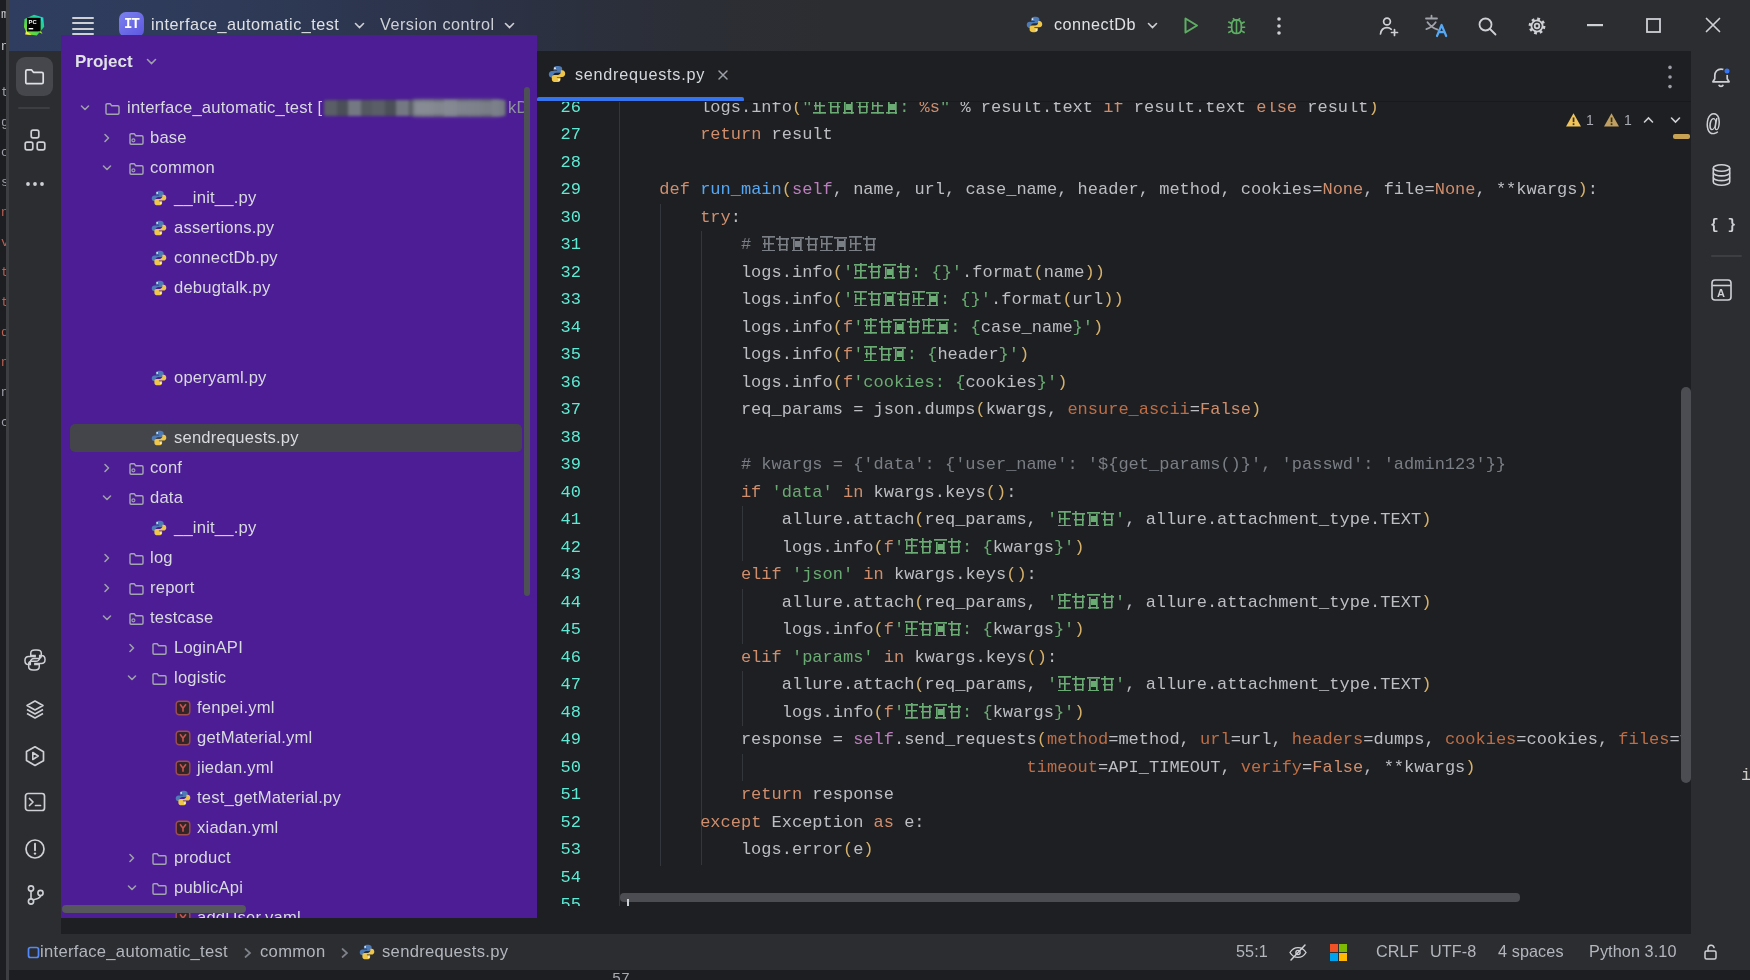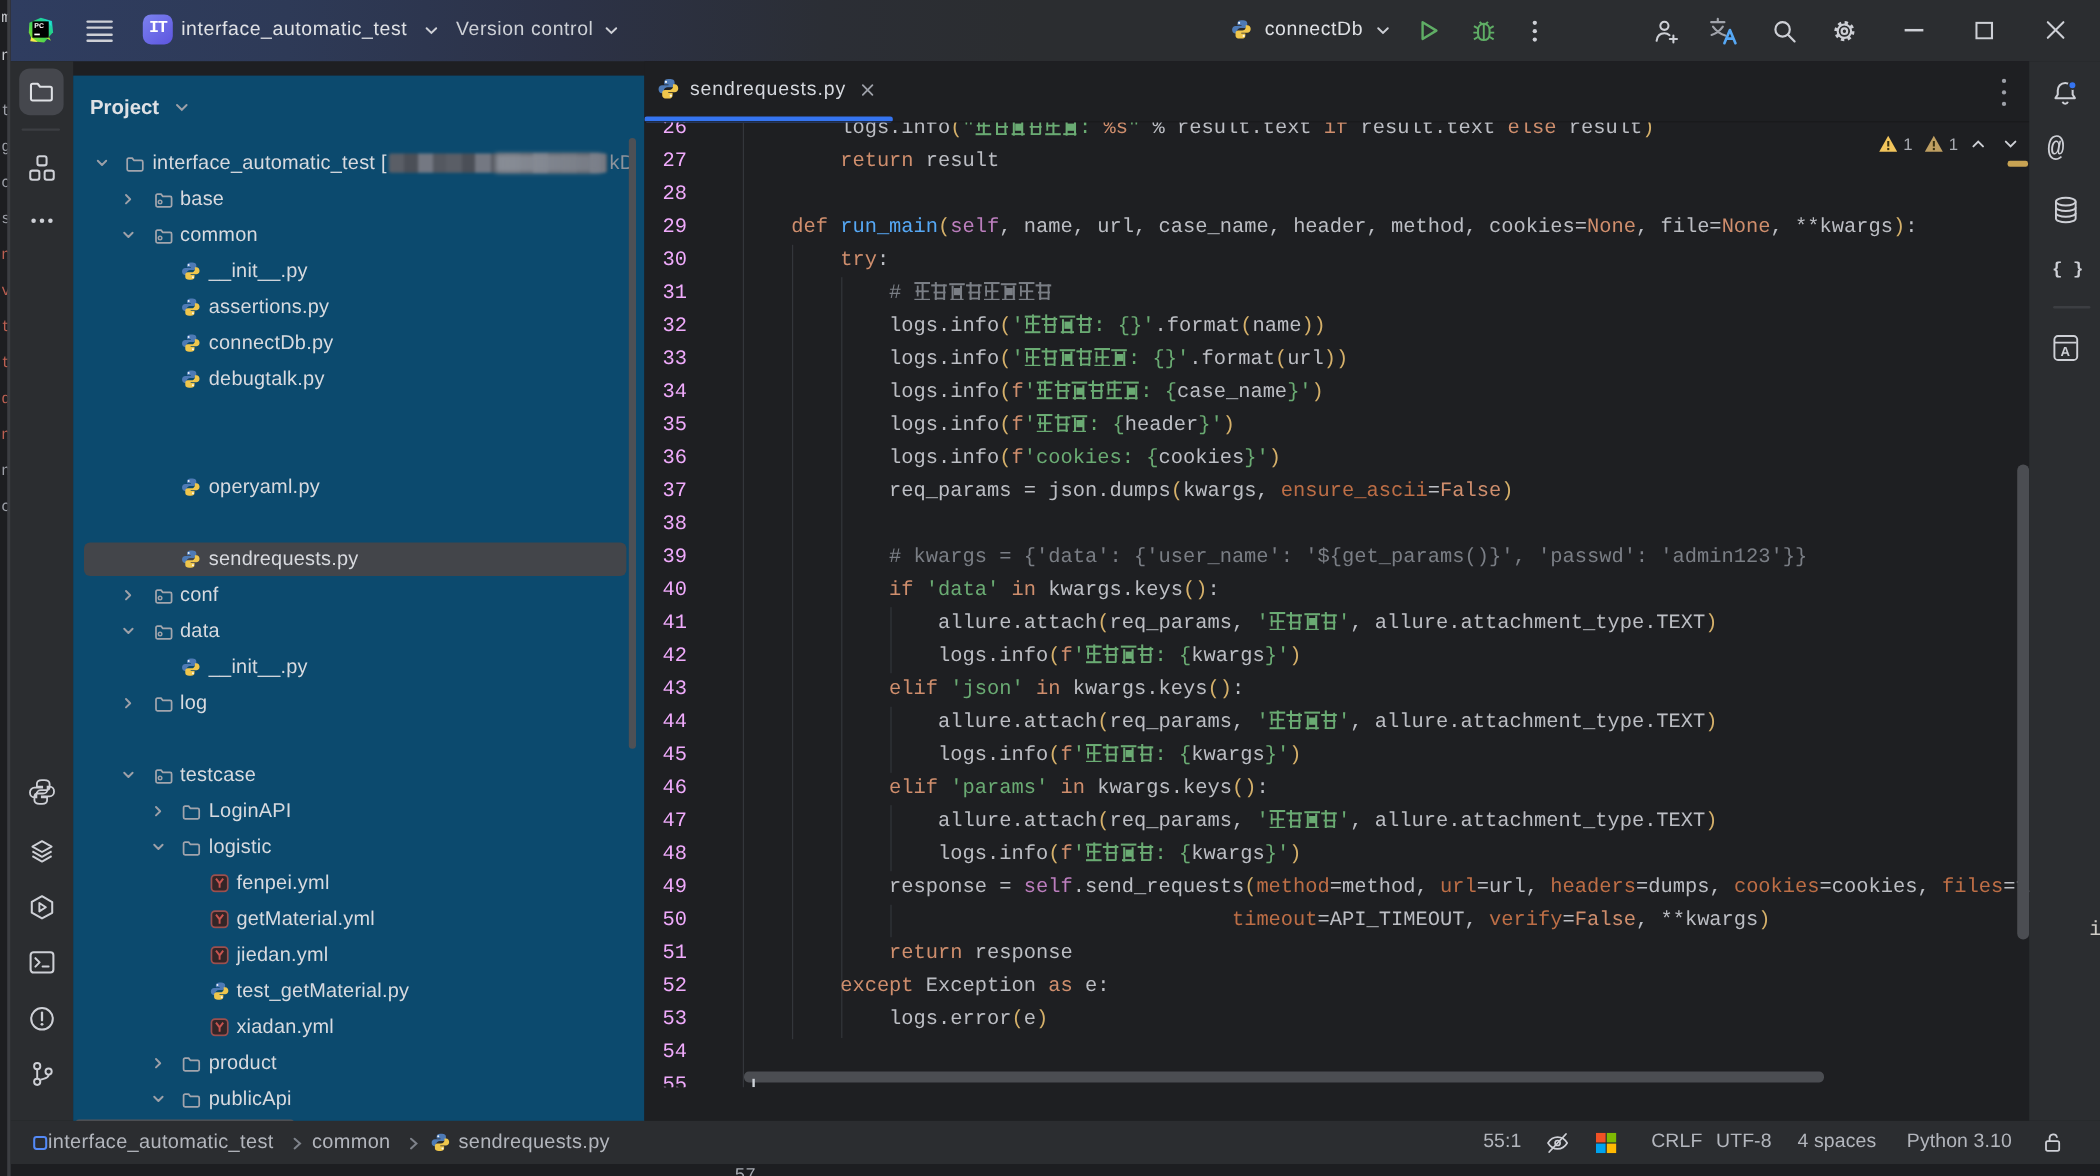--- a/index.html
+++ b/index.html
@@ -15,38 +15,38 @@
 
 #title{position:absolute;left:0;top:0;width:1741px;height:51px;background:linear-gradient(90deg,#2f3d60 0px,#2e3a57 230px,#2c3247 460px,#2b2e35 680px,#2b2d30 850px,#2b2d30 100%)}
 #title .txt{position:absolute;top:15px;font-size:16.2px;letter-spacing:.5px;color:#dfe1e5}
 #burger div{position:absolute;left:63px;width:22px;height:2.4px;background:#ced0d6;border-radius:1px}
 #itbadge{position:absolute;left:110px;top:12px;width:25px;height:25px;border-radius:7px;background:linear-gradient(140deg,#7b82ee 0%,#5d55e0 100%);color:#fff;font:bold 14px "Liberation Mono",monospace;text-align:center;line-height:25px;letter-spacing:-1px}
 
 #lbar{position:absolute;left:0;top:51px;width:52px;height:883px;background:#2b2d30}
 #lbtn{position:absolute;left:7px;top:6px;width:37px;height:39px;border-radius:9px;background:#45474d}
 #lsep{position:absolute;left:9px;top:56px;width:32px;height:2px;background:#3c3e42;border-radius:1px}
 
-#proj{position:absolute;left:52px;top:63px;width:476px;height:883px;background:#0c4a6e;overflow:hidden}
+#proj{position:absolute;left:52px;top:35px;width:476px;height:883px;background:#4c1d95;overflow:hidden}
 #proj .hdr{position:absolute;left:14px;top:17px;font-size:17px;font-weight:bold;color:#dfe1e5;letter-spacing:0}
 .trow{position:absolute;left:0;width:476px;height:30px}
 .trow .tl{position:absolute;top:5px;font-size:16.6px;color:#d8dadf;white-space:nowrap;letter-spacing:.2px}
 .trow svg.ic{position:absolute}
 .sel{position:absolute;left:9px;top:1px;width:452px;height:28px;background:#43454a;border-radius:5px}
 .blur1{position:absolute;left:263px;top:7px;width:182px;height:16px;border-radius:2px;background:repeating-linear-gradient(90deg,#5a5e66 0 13px,#4b4f57 13px 24px,#747882 24px 37px,#545860 37px 48px);filter:blur(1.5px)}
 .blur2{position:absolute;left:352px;top:7px;width:88px;height:16px;background:linear-gradient(90deg,#8e939c,#7b808a);filter:blur(2px);opacity:.9}
 #tvsb{position:absolute;left:463px;top:52px;width:6px;height:509px;background:#4d5055;border-radius:3px}
 #thsb{position:absolute;left:1px;top:870px;width:184px;height:8px;background:#55575c;border-radius:4px}
 
 #ed{position:absolute;left:528px;top:51px;width:1163px;height:883px;background:#1e1f22;overflow:hidden}
 #tabline{position:absolute;left:0;top:46px;width:207px;height:5px;background:#3574f0;border-radius:2px}
 #tabsep{position:absolute;left:0;top:49.5px;width:1163px;height:1px;background:#19191c}
 #tab .txt{position:absolute;left:38px;top:14px;font-size:16.2px;letter-spacing:.75px;color:#d5d8de}
 #codeclip{position:absolute;left:0;top:51px;width:1163px;height:804px;overflow:hidden}
 pre{position:absolute;font:17px/27.5px "Liberation Mono",monospace;white-space:pre}
-#gut{left:0;top:-8.25px;width:35.5px;text-align:right;color:#f0abfc}
+#gut{left:16px;top:-8.25px;width:35.5px;text-align:center;color:#5eead4}
 #code{left:81.5px;top:-8.25px;color:#bcbec4}
 b{font-weight:normal;font-style:normal}
 .d{color:#bcbec4}.k{color:#cf8e6d}.s{color:#6aab73}.c{color:#7a7e85}.fn{color:#56a8f5}.p{color:#d5b06a}.sf{color:#bc7ebe}.na{color:#bd6e46}
 .h{display:inline-block;width:13.1px;height:15.5px;margin:0 .7px;vertical-align:-2px;background-image:linear-gradient(currentColor,currentColor),linear-gradient(currentColor,currentColor),linear-gradient(currentColor,currentColor),linear-gradient(currentColor,currentColor),linear-gradient(currentColor,currentColor);background-size:13px 1.7px,11px 1.5px,13px 1.7px,1.7px 15.5px,1.5px 9px;background-position:0 .5px,1px 7px,0 13.8px,6px 0,1.5px 3px;background-repeat:no-repeat}
 .h:nth-of-type(2n){background-size:1.7px 15.5px,1.6px 13px,13px 1.7px,10px 1.5px,8px 1.5px;background-position:2.5px 0,9.5px 2px,0 2.5px,2px 8px,3px 13.5px}
 .h:nth-of-type(3n){background-size:13px 1.7px,1.7px 12px,1.7px 12px,11px 1.6px,6px 6px;background-position:0 1px,2.5px 3.5px,9.5px 3.5px,1px 13.8px,4px 5.5px}
 .ig{position:absolute;width:1px;background:#33363b}
 #evsb{position:absolute;left:1144px;top:336px;width:10px;height:396px;background:#4b4d52;border-radius:5px}
 #ehsb{position:absolute;left:83px;top:791px;width:900px;height:9px;background:#4b4d52;border-radius:4px}
 #estripe{position:absolute;left:1136px;top:83px;width:17px;height:5px;background:#c8a353;border-radius:2px}
@@ -328,20 +328,29 @@
         <span class="tl" style="left:113px">__init__.py</span>
       </div>
 <div class="trow" style="top:508px">
         <svg class="abs" style="left:40px;top:9px" width="12" height="12" viewBox="0 0 12 12">
           <path d="M4 2.5 L7.5 6 L4 9.5" fill="none" stroke="#9da0a8" stroke-width="1.6" stroke-linecap="round" stroke-linejoin="round"></path>
         </svg>
         <svg class="ic" style="position:absolute;left:67px;top:7px" width="17" height="17" viewBox="0 0 17 17">
           <path d="M2 5c0-.7.5-1.2 1.2-1.2h3l1.5 1.9h6.1c.7 0 1.2.5 1.2 1.2v6.2c0 .7-.5 1.2-1.2 1.2H3.2c-.7 0-1.2-.5-1.2-1.2Z" fill="none" stroke="#a2a5ad" stroke-width="1.45" stroke-linejoin="round"></path>
         </svg>
         <span class="tl" style="left:89px">log</span>
+      </div>
+<div class="trow" style="top:538px">
+        <svg class="abs" style="left:40px;top:9px" width="12" height="12" viewBox="0 0 12 12">
+          <path d="M4 2.5 L7.5 6 L4 9.5" fill="none" stroke="#9da0a8" stroke-width="1.6" stroke-linecap="round" stroke-linejoin="round"></path>
+        </svg>
+        <svg class="ic" style="position:absolute;left:67px;top:7px" width="17" height="17" viewBox="0 0 17 17">
+          <path d="M2 5c0-.7.5-1.2 1.2-1.2h3l1.5 1.9h6.1c.7 0 1.2.5 1.2 1.2v6.2c0 .7-.5 1.2-1.2 1.2H3.2c-.7 0-1.2-.5-1.2-1.2Z" fill="none" stroke="#a2a5ad" stroke-width="1.45" stroke-linejoin="round"></path>
+        </svg>
+        <span class="tl" style="left:89px">report</span>
       </div>
 <div class="trow" style="top:568px">
         <svg class="abs" style="left:40px;top:9px" width="12" height="12" viewBox="0 0 12 12">
           <path d="M2.5 4 L6 7.5 L9.5 4" fill="none" stroke="#9da0a8" stroke-width="1.6" stroke-linecap="round" stroke-linejoin="round"></path>
         </svg>
         <svg class="ic" style="position:absolute;left:67px;top:7px" width="17" height="17" viewBox="0 0 17 17">
           <path d="M2 5c0-.7.5-1.2 1.2-1.2h3l1.5 1.9h6.1c.7 0 1.2.5 1.2 1.2v6.2c0 .7-.5 1.2-1.2 1.2H3.2c-.7 0-1.2-.5-1.2-1.2Z" fill="none" stroke="#a2a5ad" stroke-width="1.45" stroke-linejoin="round"></path>
           <circle cx="5.4" cy="10.3" r="1.5" fill="none" stroke="#9da0a8" stroke-width="1.2"></circle>
         </svg>
         <span class="tl" style="left:89px">testcase</span>

